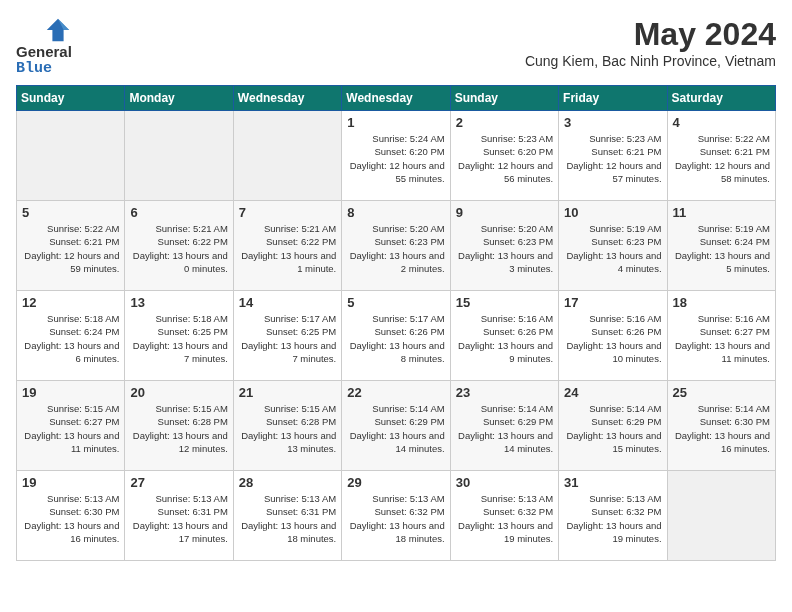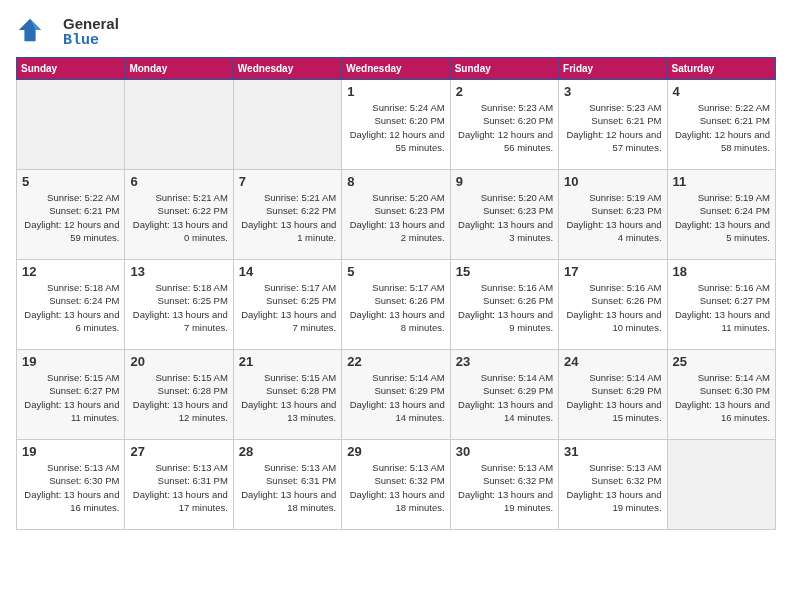--- a/index.html
+++ b/index.html
@@ -11,22 +11,23 @@
       padding: 16px;
     }
     .header {
       display: flex;
       justify-content: space-between;
       align-items: flex-start;
       margin-bottom: 8px;
     }
     .logo {
       display: flex;
-      align-items: flex-start;
-      gap: 19px;
+      align-items: flex-end;
+      gap: 0;
+      flex-direction: column;
     }
     .logo-text {
       display: flex;
       flex-direction: column;
       line-height: 1.1;
     }
     .logo-general {
       font-size: 15px;
       font-weight: bold;
       color: #333;
@@ -52,23 +53,23 @@
     .location {
       font-size: 14px;
       color: #333;
     }
     .calendar {
       width: 100%;
       border-collapse: collapse;
       table-layout: fixed;
     }
     .calendar thead th {
-      background: #be185d;
+      background: #0f766e;
       color: #fff;
-      font-size: 10px;
+      font-size: 12px;
       font-weight: bold;
       padding: 5px 4px;
       text-align: left;
       border: 1px solid #1a5aa0;
       margin-top: 44px;
     }
     .calendar tbody td {
       border: 1px solid #ccc;
       vertical-align: top;
       padding: 4px 5px;
@@ -103,20 +104,24 @@
   <div class="logo">
     <svg class="logo-icon" viewBox="0 0 40 40">
       <polygon points="20,4 36,20 28,20 28,36 12,36 12,20 4,20" fill="#2a6db5"></polygon>
       <polygon points="20,4 36,20 28,20" fill="#5ba3d9" opacity="0.6"></polygon>
     </svg>
     <div class="logo-text">
       <span class="logo-general">General</span>
       <span class="logo-blue">Blue</span>
     </div>
   </div>
+  <div class="title-block">
+    <div class="month-year">May 2024</div>
+    <div class="location">Cung Kiem, Bac Ninh Province, Vietnam</div>
+  </div>
 </div>
 
 <table class="calendar">
   <thead>
     <tr>
     <th>Sunday</th>
         <th>Monday</th>
         <th>Wednesday</th>
         <th>Wednesday</th>
         <th>Sunday</th>

